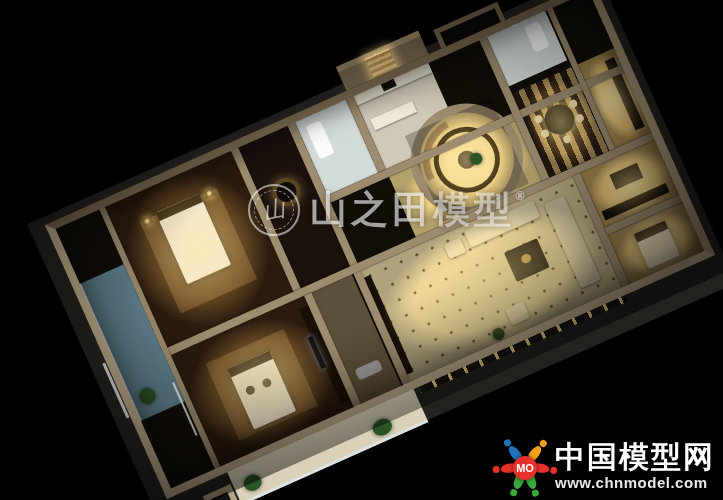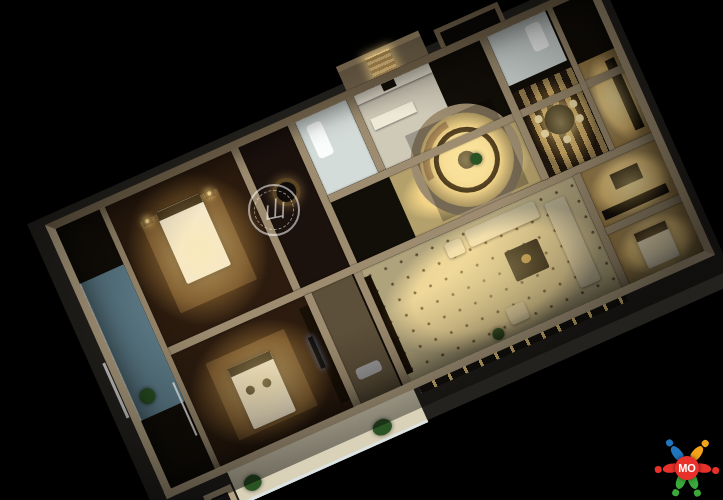--- a/index.html
+++ b/index.html
@@ -240,28 +240,33 @@
       <div class="shade"></div>
     </div>
   </div>
 
   <div class="watermark">
     <div class="wm-row">
       <div class="seal">
         <div class="inner"></div>
         <div class="glyph">山</div>
       </div>
+      <div class="wm-cn"><span>山之田</span><span class="suffix">模型</span><sup>®</sup></div>
     </div>
   </div>
 
   <div class="sitelogo">
     <div class="logo-icon">
       <div class="person p-blue" style="--a:-38deg"></div>
       <div class="person p-orange" style="--a:38deg"></div>
       <div class="person p-red" style="--a:98deg"></div>
       <div class="person p-green" style="--a:158deg"></div>
       <div class="person p-green" style="--a:-158deg"></div>
       <div class="person p-red" style="--a:-98deg"></div>
       <div class="mo">MO</div>
     </div>
+    <div class="logo-text">
+      <div class="cn">中国模型网</div>
+      <div class="url">www.chnmodel.com</div>
+    </div>
   </div>
 
 </div>
 
 </body></html>

